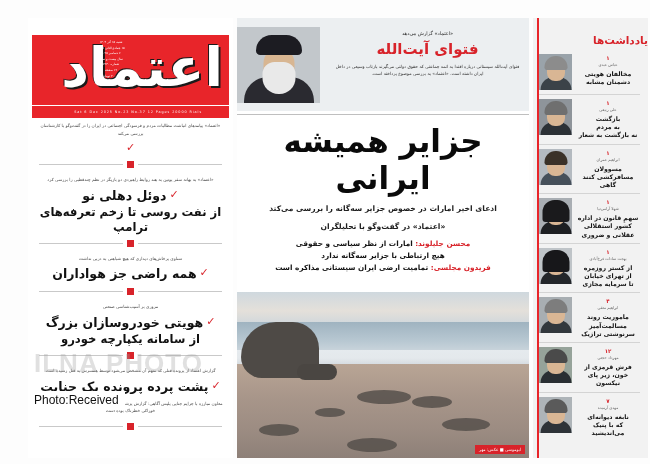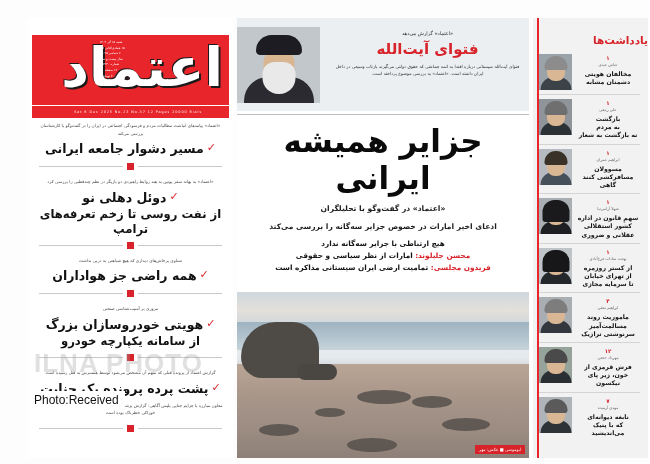--- a/index.html
+++ b/index.html
@@ -402,21 +402,20 @@
         <span class="masthead-meta">Sat 6 Dec 2025  No.23  No.37  12 Pages  20000  Rials</span>
       </div>
     </div>
 
     <div class="news-block">
 
       <div>
         <div class="deck">«اعتماد» پیامدهای انباشت مطالبات مردم و فرسودگی اجتماعی در ایران را در گفت‌وگو با کارشناسان بررسی می‌کند</div>
         <div class="hl-row">
           <span class="check">✓</span>
-          <span class="headline">مسیر دشوار جامعه ایرانی</span>
         </div>
       </div>
       <div class="sep">
         <span class="sep-line"></span>
         <span class="sep-box"></span>
         <span class="sep-line"></span>
       </div>
 
       <div>
         <div class="deck">«اعتماد» به بهانه سفر پوتین به هند روابط راهبردی دو بازیگر در نظم چندقطبی را بررسی کرد</div>
@@ -492,29 +491,29 @@
         <span class="cl-body"></span>
         <span class="cl-face"></span>
         <span class="cl-beard"></span>
         <span class="cl-turban"></span>
       </div>
     </div>
     <div class="center-rule"></div>
 
     <div class="main-body">
       <div class="main-headline">جزایر همیشه ایرانی</div>
+      <div class="main-deck">ادعای اخیر امارات در خصوص جزایر سه‌گانه را بررسی می‌کند</div>
       <div class="main-deck">«اعتماد» در گفت‌وگو با تحلیلگران</div>
-      <div class="main-deck">ادعای اخیر امارات در خصوص جزایر سه‌گانه را بررسی می‌کند</div>
-
-      <div class="quote-line">
-        <span>هیچ ارتباطی با جزایر سه‌گانه ندارد</span>
-      </div>
+
       <div class="quote-line">
         <span class="quote-name">محسن جلیلوند:</span>
         <span>امارات از نظر سیاسی و حقوقی</span>
+      </div>
+      <div class="quote-line">
+        <span>هیچ ارتباطی با جزایر سه‌گانه ندارد</span>
       </div>
       <div class="quote-line">
         <span class="quote-name">فریدون مجلسی:</span>
         <span>تمامیت ارضی ایران سیستانی مذاکره است</span>
       </div>
     </div>
 
     <div class="main-photo">
       <span class="ph-sky"></span>
       <span class="ph-sea"></span>

